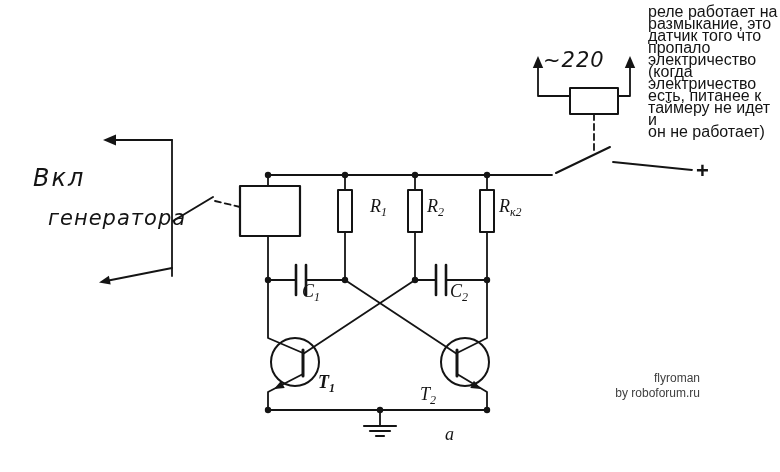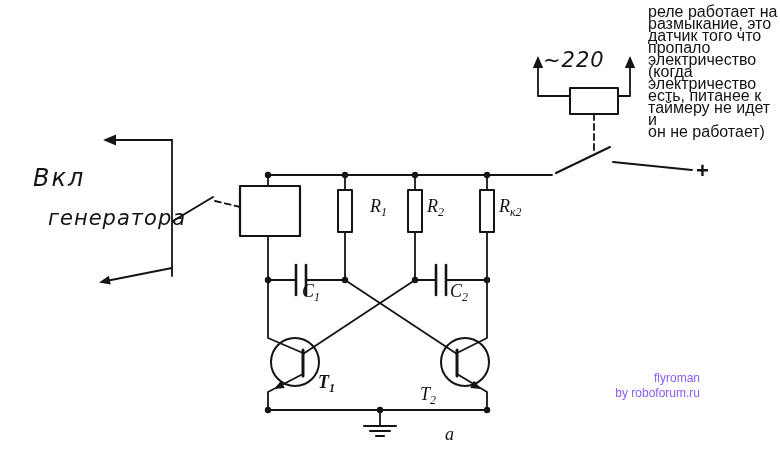--- a/index.html
+++ b/index.html
@@ -19,21 +19,21 @@
   .hand-gen { font-size:21px; letter-spacing:1px; }
   .hand-220 { font-size:21px; letter-spacing:1px; }
   .plus { font-size:22px; font-weight:bold; }
   .fig-letter { font-family:"Liberation Serif", serif; font-style:italic; font-size:18px; }
   .note {
     position:absolute; left:648px; top:6px; width:132px;
     font-size:16px; line-height:12px; white-space:pre-line;
   }
   .watermark {
     position:absolute; right:80px; top:371px;
-    color:#8b5cf6; font-size:12px; line-height:15px;
+    color:#404040; font-size:12px; line-height:15px;
     white-space:pre-line; text-align:right;
   }
 </style>
 </head>
 <body>
 
 <div class="canvas">
 
   <svg width="780" height="472" viewBox="0 0 780 472" fill="none" stroke="#141414" stroke-width="1.8" stroke-linecap="round" stroke-linejoin="round">
 

